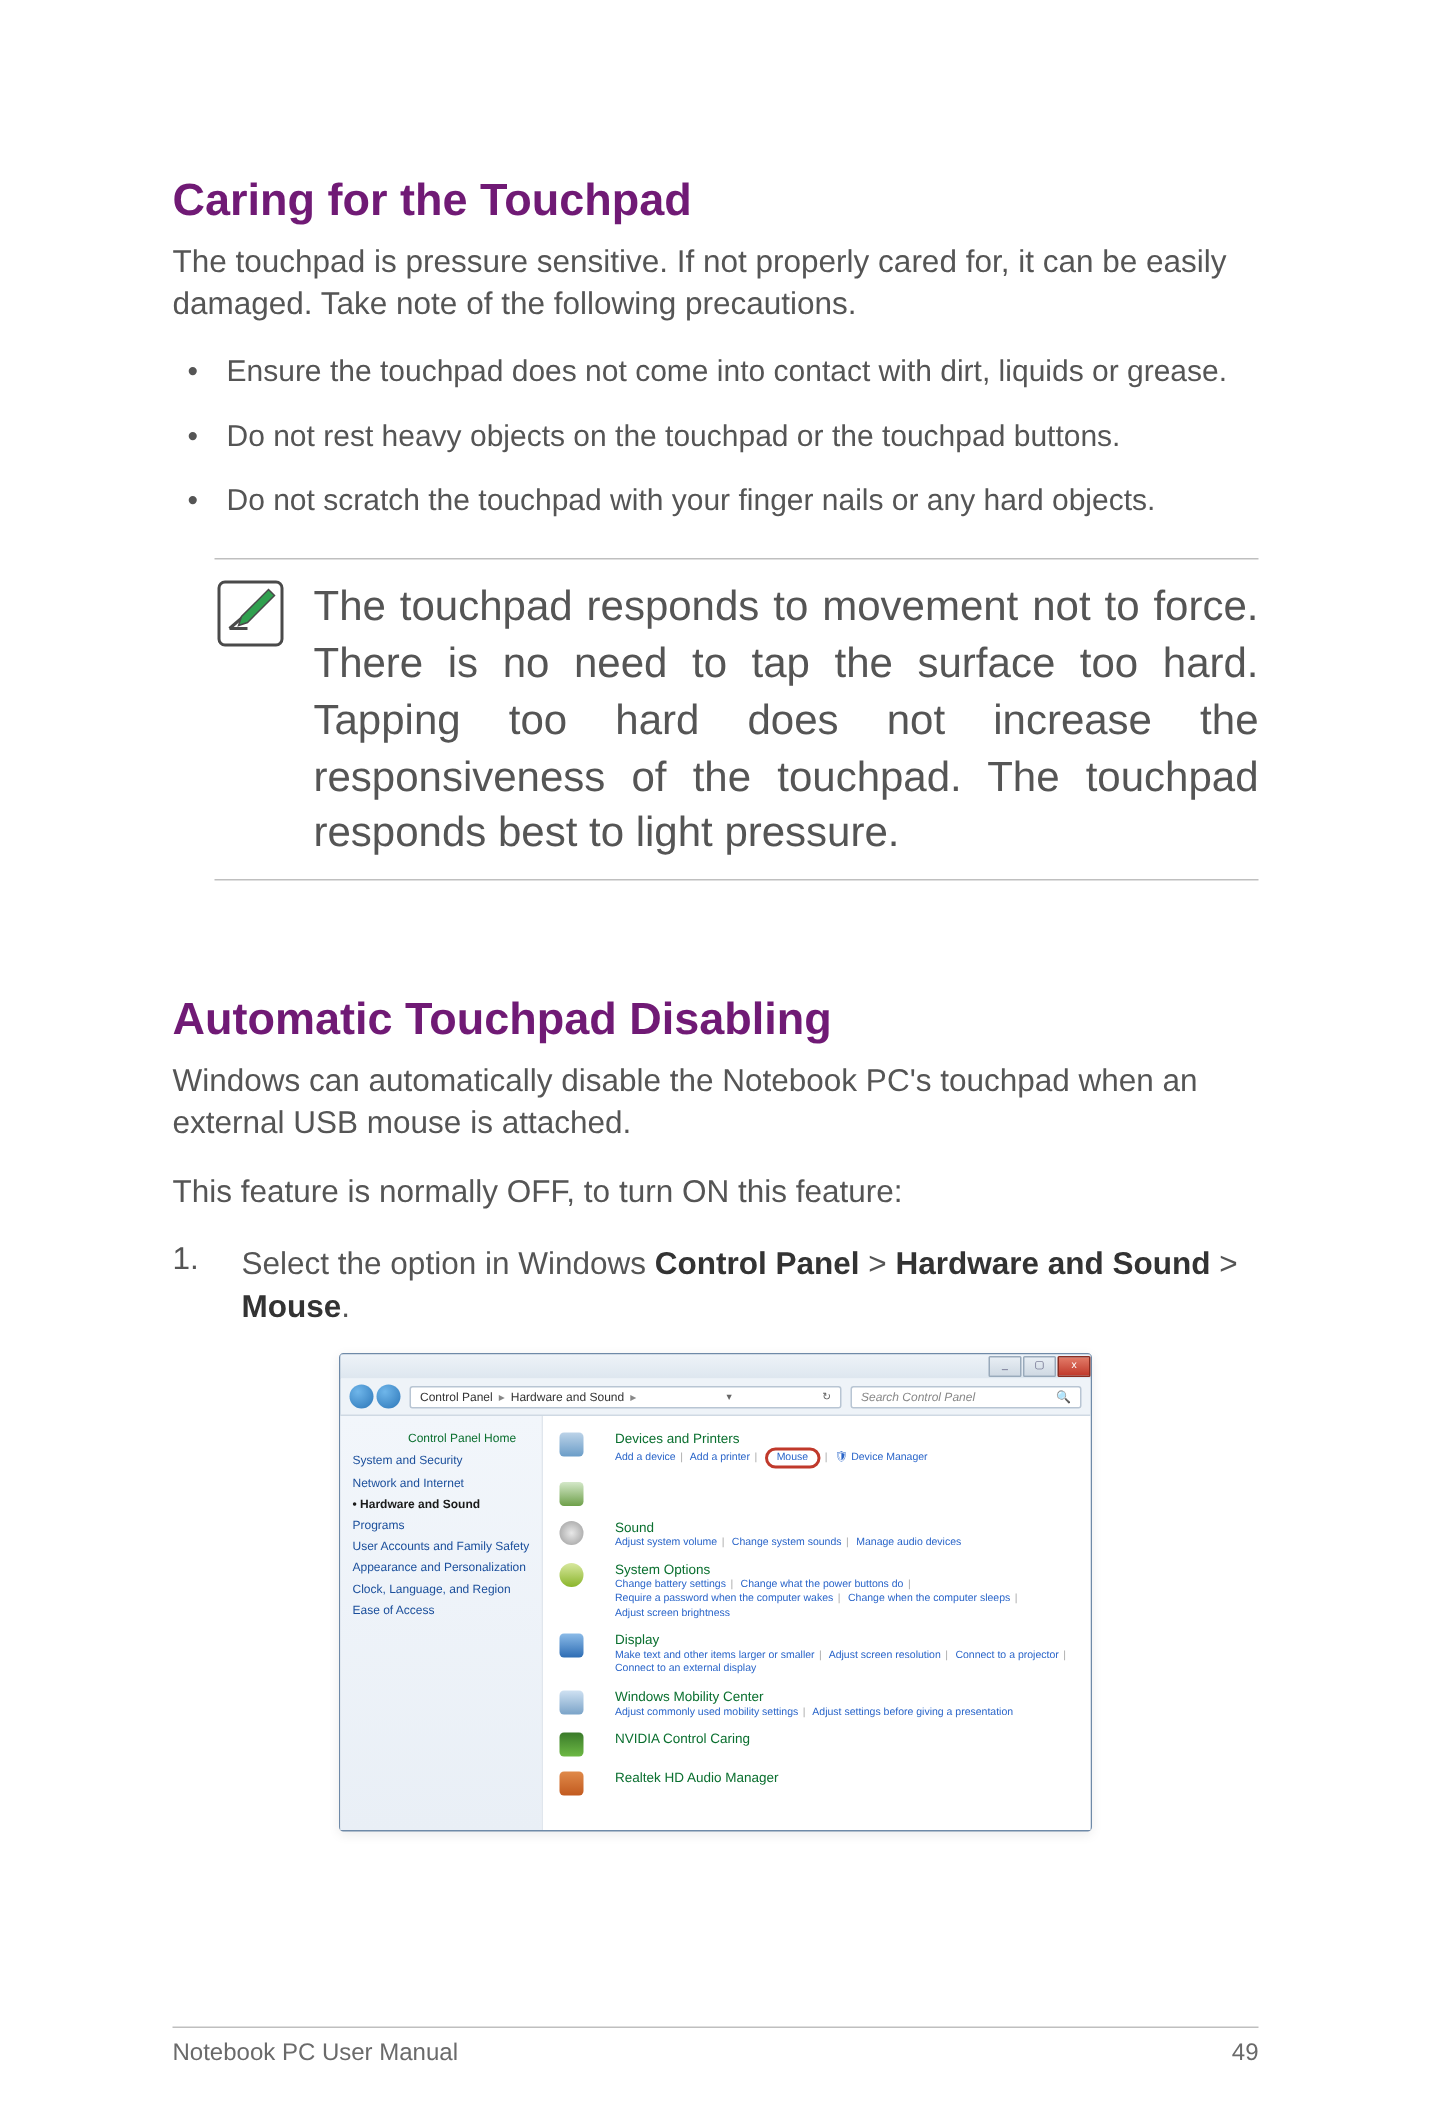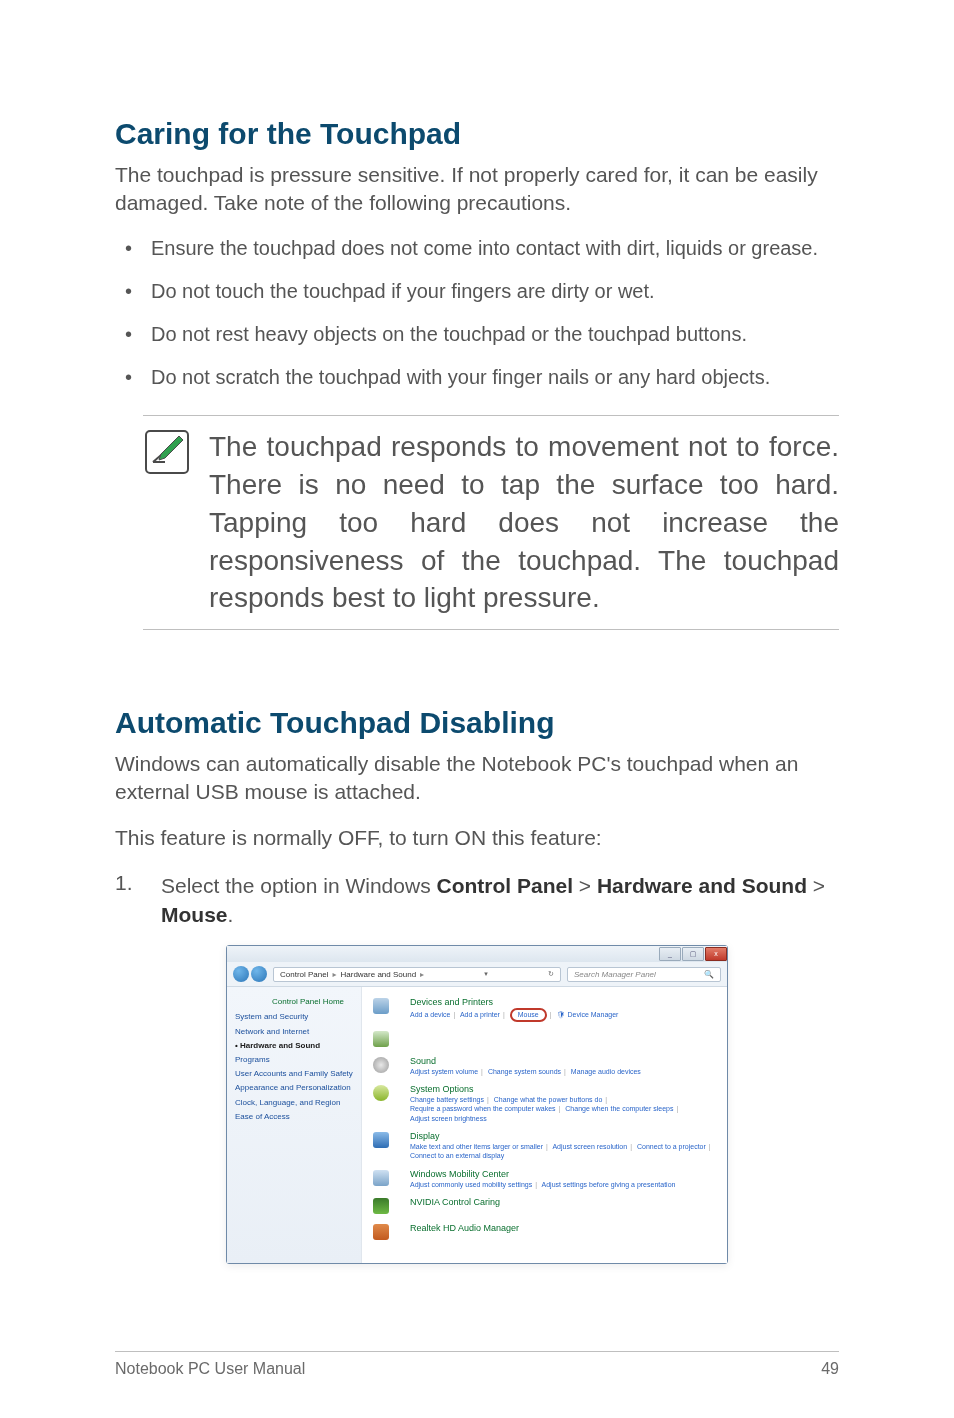--- a/index.html
+++ b/index.html
@@ -17,21 +17,21 @@
     position: relative;
     display: flex;
     flex-direction: column;
   }
   .content {
     flex: 1 1 auto;
   }
   h2.section-heading {
     font-size: 30px;
     font-weight: 700;
-    color: #0c4a6e;
+    color: #701a75;
     margin: 0 0 8px 0;
     line-height: 1.25;
   }
   p.body {
     font-size: 21px;
     color: #555;
     margin: 0 0 18px 0;
     line-height: 1.35;
   }
   ul.bullets {
@@ -285,21 +285,20 @@
 <body>
 
 <div class="page">
   <div class="content">
 
     <h2 class="section-heading">Caring for the Touchpad</h2>
     <p class="body">The touchpad is pressure sensitive. If not properly cared for, it can be easily damaged. Take note of the following precautions.</p>
 
     <ul class="bullets">
       <li>Ensure the touchpad does not come into contact with dirt, liquids or grease.</li>
-      <li>Do not touch the touchpad if your fingers are dirty or wet.</li>
       <li>Do not rest heavy objects on the touchpad or the touchpad buttons.</li>
       <li>Do not scratch the touchpad with your finger nails or any hard objects.</li>
     </ul>
 
     <div class="note-block">
       <div class="note-icon">
         <svg width="48" height="48" viewBox="0 0 48 48">
           <rect x="3" y="3" width="42" height="42" rx="4" fill="none" stroke="#4a4a4a" stroke-width="2"></rect>
           <path d="M10 34 L38 10" stroke="#4a4a4a" stroke-width="2"></path>
           <path d="M10 34 L22 34" stroke="#4a4a4a" stroke-width="2"></path>
@@ -338,21 +337,21 @@
           </div>
           <div class="crumbs">
             <span>Control Panel</span>
             <span class="sep">▸</span>
             <span>Hardware and Sound</span>
             <span class="sep">▸</span>
             <span class="dd">▾</span>
             <span class="dd">↻</span>
           </div>
           <div class="searchbox">
-            <span>Search Manager Panel</span>
+            <span>Search Control Panel</span>
             <span class="mag">🔍</span>
           </div>
         </div>
         <div class="win-body">
           <div class="win-side">
             <div class="side-home">Control Panel Home</div>
             <div class="side-item">System and Security</div>
             <div class="side-item">Network and Internet</div>
             <div class="side-item current">Hardware and Sound</div>
             <div class="side-item">Programs</div>

